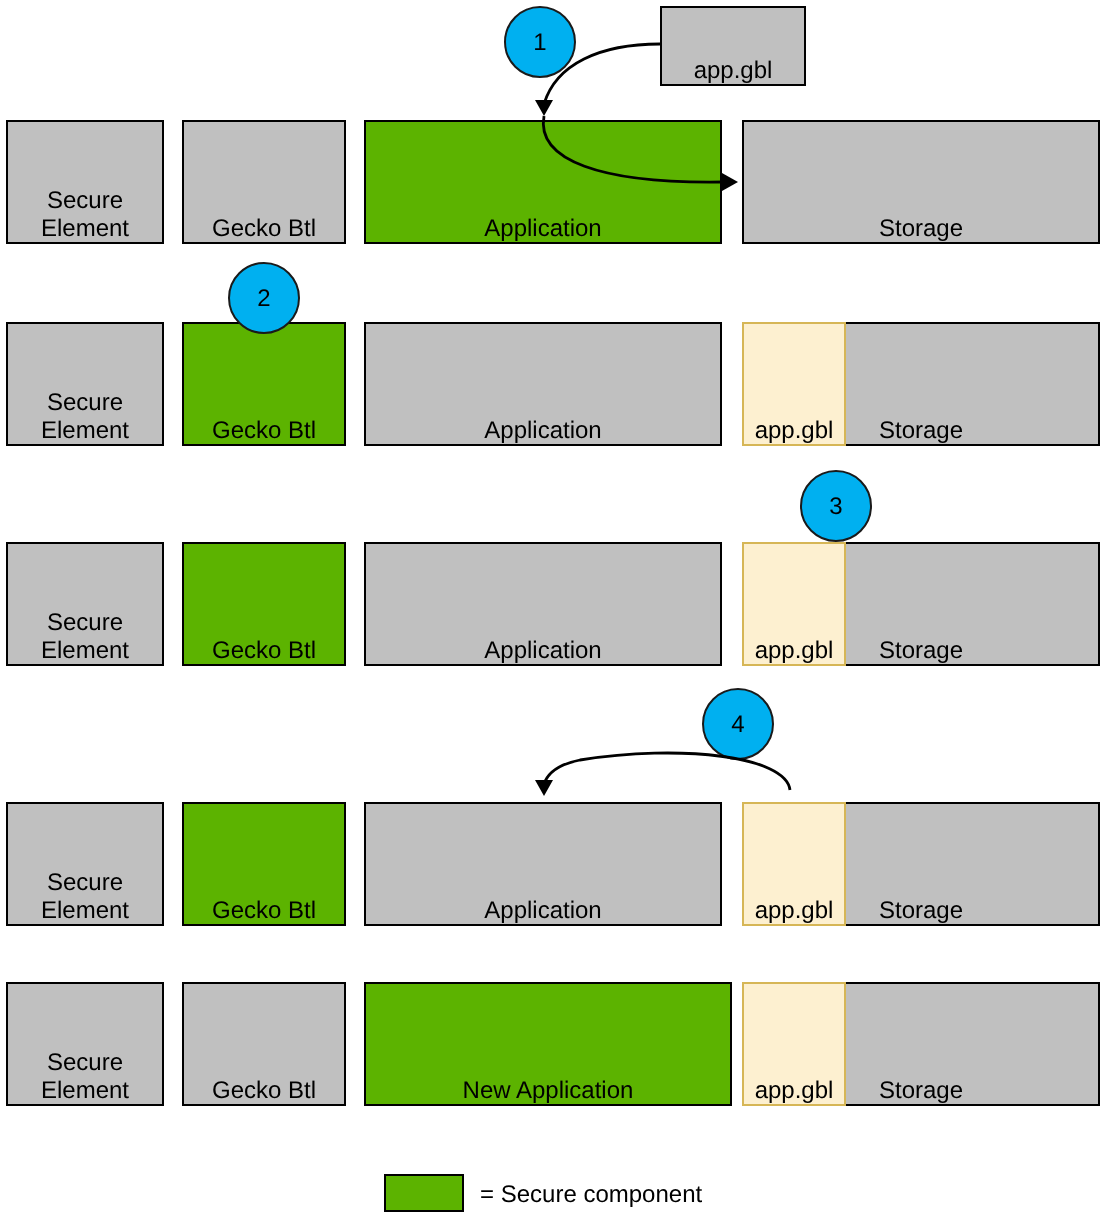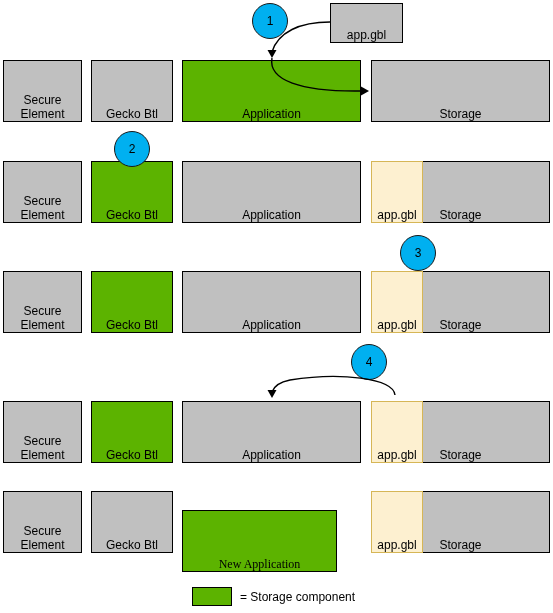--- a/index.html
+++ b/index.html
@@ -103,21 +103,21 @@
       <div class="box gbl" style="left: 371px; top: 271px; width: 52px; height: 62px;"><span>app.gbl</span></div>
       <div class="box" style="left: 3px; top: 401px; width: 79px; height: 62px;"><span>Secure
 Element</span></div>
       <div class="box green" style="left: 91px; top: 401px; width: 82px; height: 62px;"><span>Gecko Btl</span></div>
       <div class="box" style="left: 182px; top: 401px; width: 179px; height: 62px;"><span>Application</span></div>
       <div class="box" style="left: 371px; top: 401px; width: 179px; height: 62px;"><span>Storage</span></div>
       <div class="box gbl" style="left: 371px; top: 401px; width: 52px; height: 62px;"><span>app.gbl</span></div>
       <div class="box" style="left: 3px; top: 491px; width: 79px; height: 62px;"><span>Secure
 Element</span></div>
       <div class="box" style="left: 91px; top: 491px; width: 82px; height: 62px;"><span>Gecko Btl</span></div>
-      <div class="box green" style="left: 182px; top: 510px; width: 155px; height: 62px; font-family: Liberation Serif, serif;"><span>New Application</span></div>
+      <div class="box green" style="left: 182px; top: 491px; width: 184px; height: 62px;"><span>New Application</span></div>
       <div class="box" style="left: 371px; top: 491px; width: 179px; height: 62px;"><span>Storage</span></div>
       <div class="box gbl" style="left: 371px; top: 491px; width: 52px; height: 62px;"><span>app.gbl</span></div>
     </div>
 
   <div class="box" id="floating-file" style="left: 330px; top: 3px; width: 73px; height: 40px;">
     <span>app.gbl</span>
   </div>
 
   <div id="badges-layer">
       <div class="badge" style="left: 252px; top: 3px;">
@@ -137,15 +137,15 @@
   <svg class="arrows" id="arrows-layer" viewBox="0 0 553 613">
       <path d="M 330 22 C 300 22 278 32 272 52" fill="none" stroke="#000000" stroke-width="1.4"></path>
       <polygon points="267.5,50 276.5,50 272,58" fill="#000000"></polygon>
       <path d="M 272 58 C 268 80 300 92 362 91" fill="none" stroke="#000000" stroke-width="1.4"></path>
       <polygon points="361,86.5 361,95.5 369,91" fill="#000000"></polygon>
       <path d="M 395 395 C 393 378 340 372 290 380 C 280 382 274 386 272 392" fill="none" stroke="#000000" stroke-width="1.4"></path>
       <polygon points="267.5,390 276.5,390 272,398" fill="#000000"></polygon>
     </svg>
 
   <div class="legend-swatch" id="legend-swatch" style="left: 192px; top: 587px; width: 40px; height: 19px; background: rgb(92, 179, 0);"></div>
-  <div class="legend-text" id="legend-text" style="left: 240px; top: 590px;">= Storage component</div>
+  <div class="legend-text" id="legend-text" style="left: 240px; top: 590px;">= Secure component</div>
 
 </div>
 
 </body></html>

